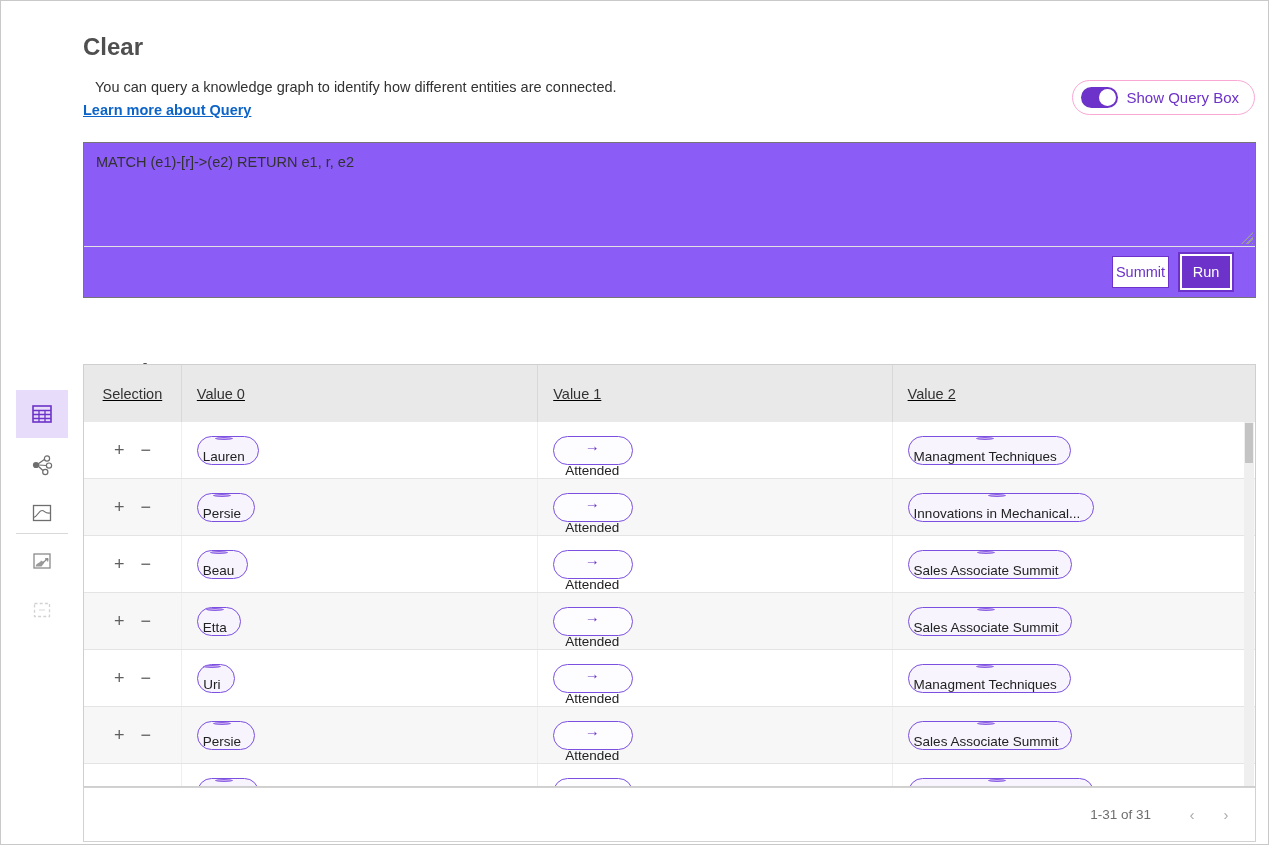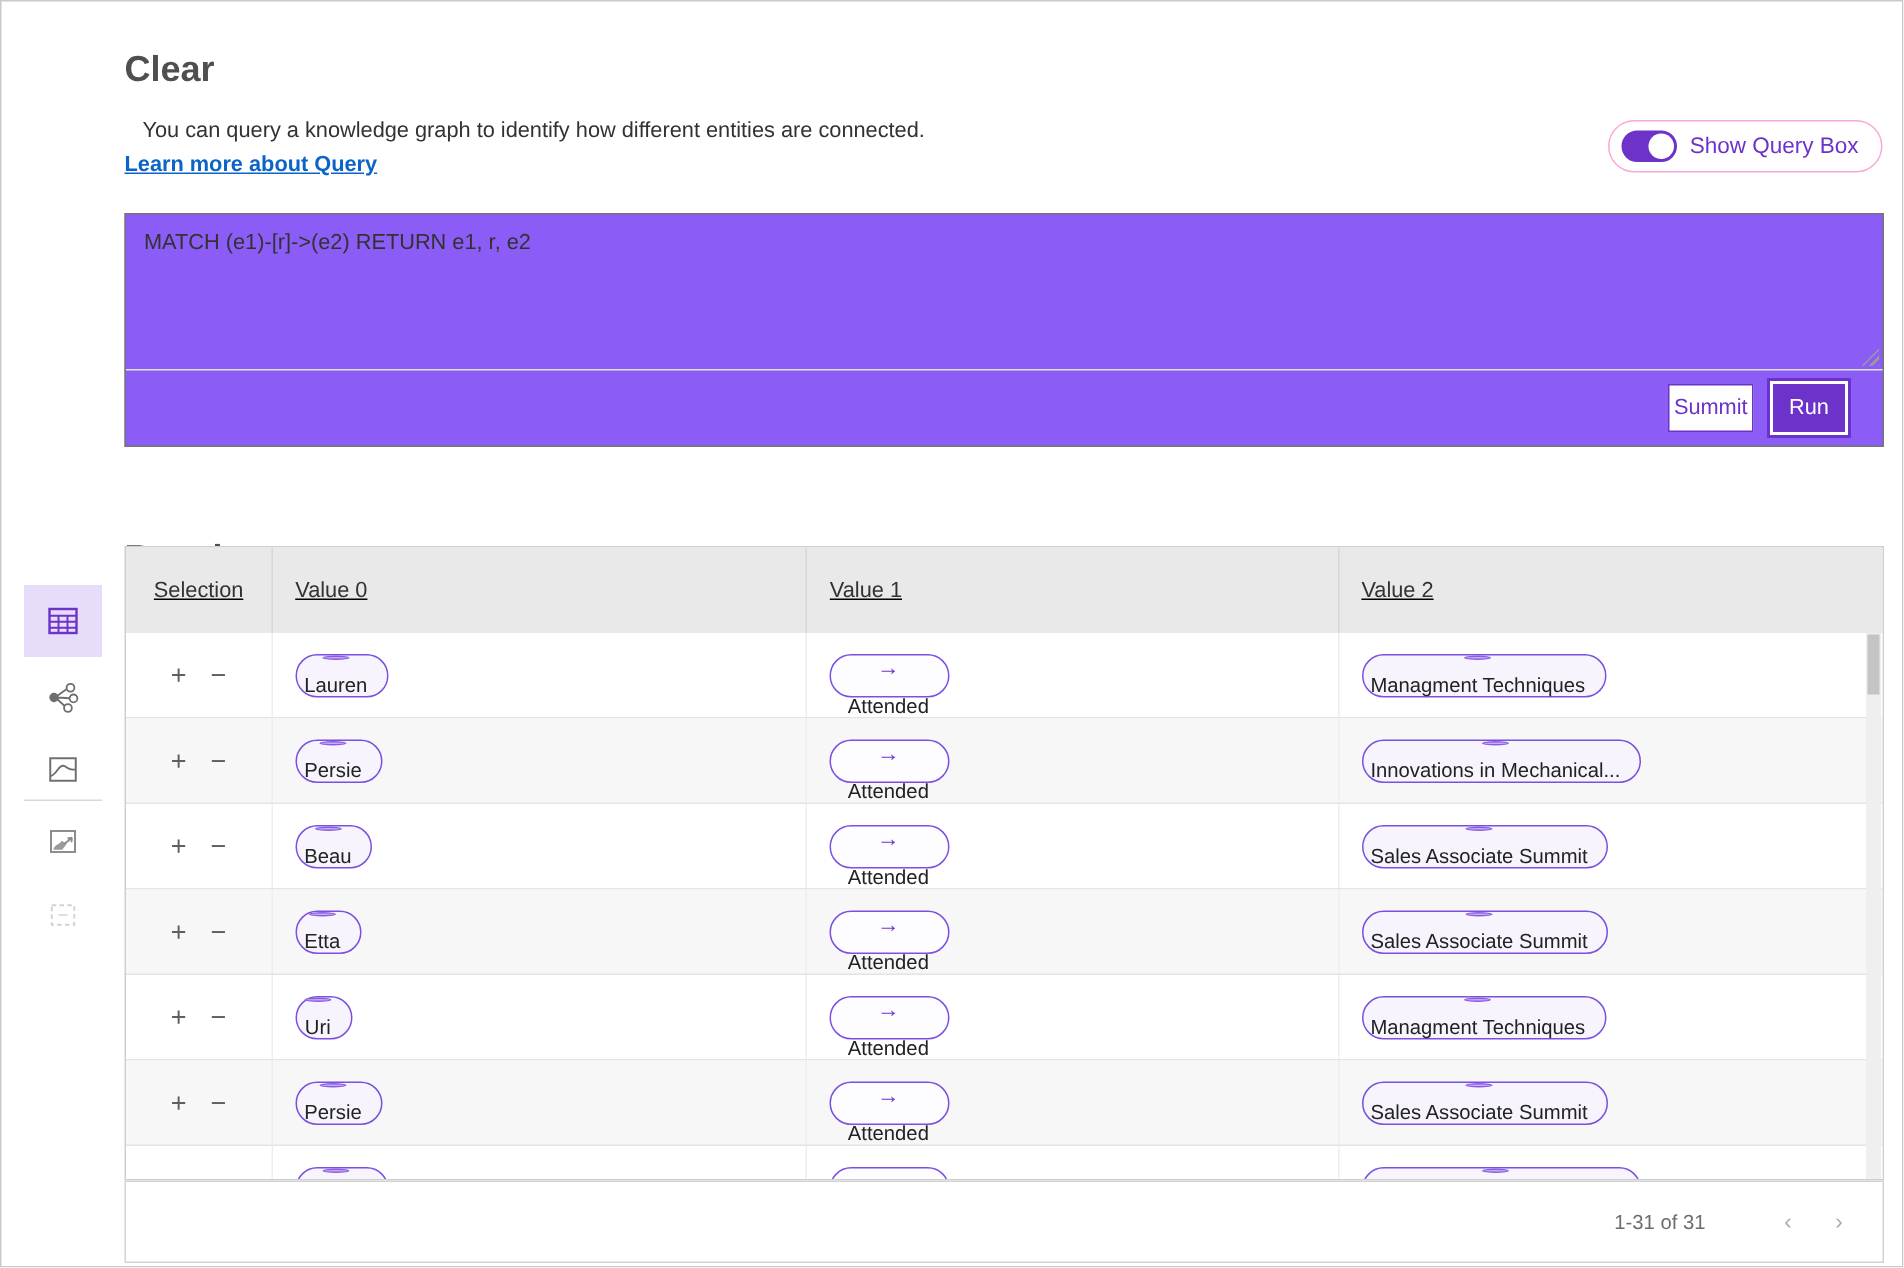--- a/index.html
+++ b/index.html
@@ -64,21 +64,21 @@
   .pill-rel    { background: #fdfcff; padding: 0 13px 0 11px; gap: 9px; }
   .dot { width: 18px; height: 18px; border-radius: 50%; background: #c8adf0; border: 1.5px solid #8a5ee4; }
   .plabel { font-size: 13.5px; color: #222; }
   .arrow { font-size: 15px; color: #6c32c9; }
   .vscroll { position: absolute; right: 1px; top: 57px; bottom: 0; width: 10px; background: #efefef; }
   .vthumb  { position: absolute; top: 1px; left: 1px; right: 1px; height: 40px; background: #c4c4c4; cursor: pointer; }
   
   .results-footer { position: absolute; left: 82px; top: 786px; width: 1173px; height: 55px;
                     background: #fff; border: 1px solid #d2d2d2; z-index: 5;
                     display: flex; align-items: center; justify-content: flex-end; padding-right: 18px; }
-  .range-label { font-size: 13.5px; color: #6e6e6e; margin-right: 44px; }
+  .range-label { font-size: 13.5px; color: #6e6e6e; margin-right: 30px; }
   .pgbtn { width: 22px; text-align: center; font-size: 15px; color: #aaaaaa; cursor: pointer; }
   .pgbtn + .pgbtn { margin-left: 12px; }
   
   .side-item { position: absolute; left: 15px; width: 52px; height: 48px;
                display: flex; align-items: center; justify-content: center; cursor: pointer; }
   .side-item.active { background: #e7dcf9; }
   .side-divider { position: absolute; left: 15px; top: 532px; width: 52px; height: 1px; background: #d9d9d9; }
 </style>
 </head>
 <body>

